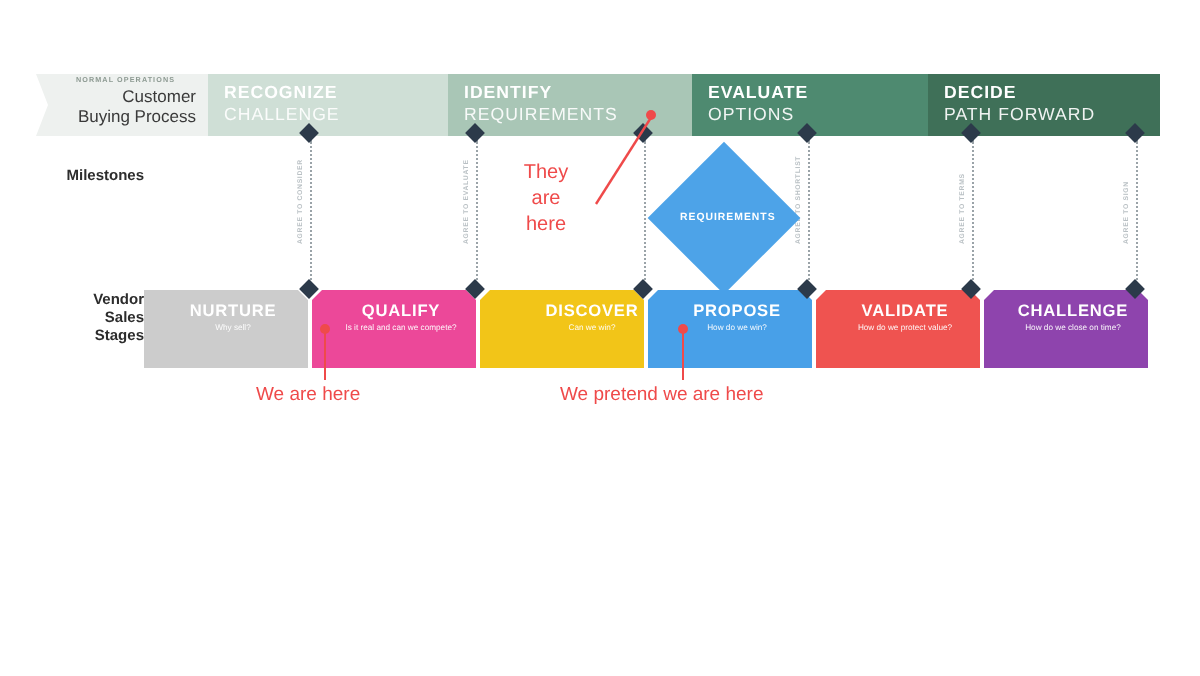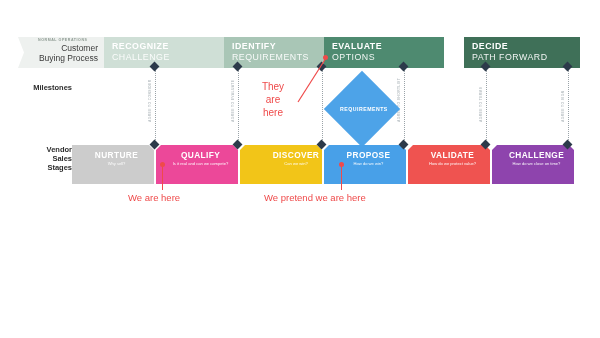--- a/index.html
+++ b/index.html
@@ -87,21 +87,21 @@
     <div class="bp-seg" style="left:86px;width:120px;background:#cfdfd6;">
       <div class="l1">RECOGNIZE</div>
       <div class="l2">CHALLENGE</div>
     </div>
 
     <div class="bp-seg" style="left:206px;width:144px;background:#a9c6b6;">
       <div class="l1">IDENTIFY</div>
       <div class="l2">REQUIREMENTS</div>
     </div>
 
-    <div class="bp-seg" style="left:306px;width:120px;background:#4e8a70;">
+    <div class="bp-seg" style="left:328px;width:120px;background:#4e8a70;">
       <div class="l1">EVALUATE</div>
       <div class="l2">OPTIONS</div>
     </div>
 
     <div class="bp-seg" style="left:446px;width:116px;background:#3f7058;">
       <div class="l1">DECIDE</div>
       <div class="l2">PATH FORWARD</div>
     </div>
   </div>
 
@@ -196,15 +196,15 @@
   <div class="diamond" style="left:400px;top:141px;"></div>
   <div class="diamond" style="left:482px;top:141px;"></div>
   <div class="diamond" style="left:564px;top:141px;"></div>
 
   <div class="anno-dot" style="left:160px;top:162px;"></div>
   <div class="anno-line" style="left:162px;top:165px;height:25px;"></div>
   <div class="anno-text" style="left:128px;top:192px;">We are here</div>
 
   <div class="anno-dot" style="left:339px;top:162px;"></div>
   <div class="anno-line" style="left:341px;top:165px;height:25px;"></div>
-  <div class="anno-text" style="left:264px;top:192px;text-align:center;">We pretend we are here</div>
+  <div class="anno-text" style="left:280px;top:192px;text-align:center;">We pretend we are here</div>
 
 </div>
 
 </body></html>

